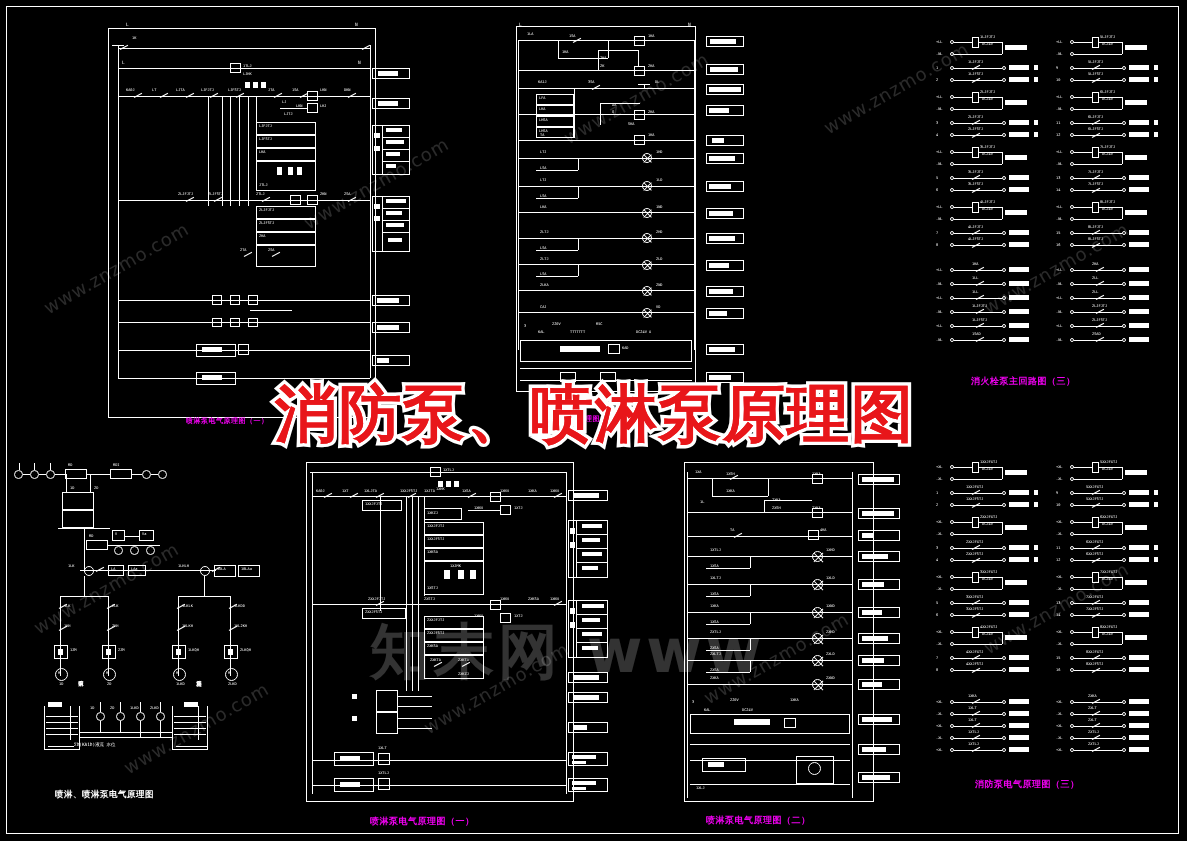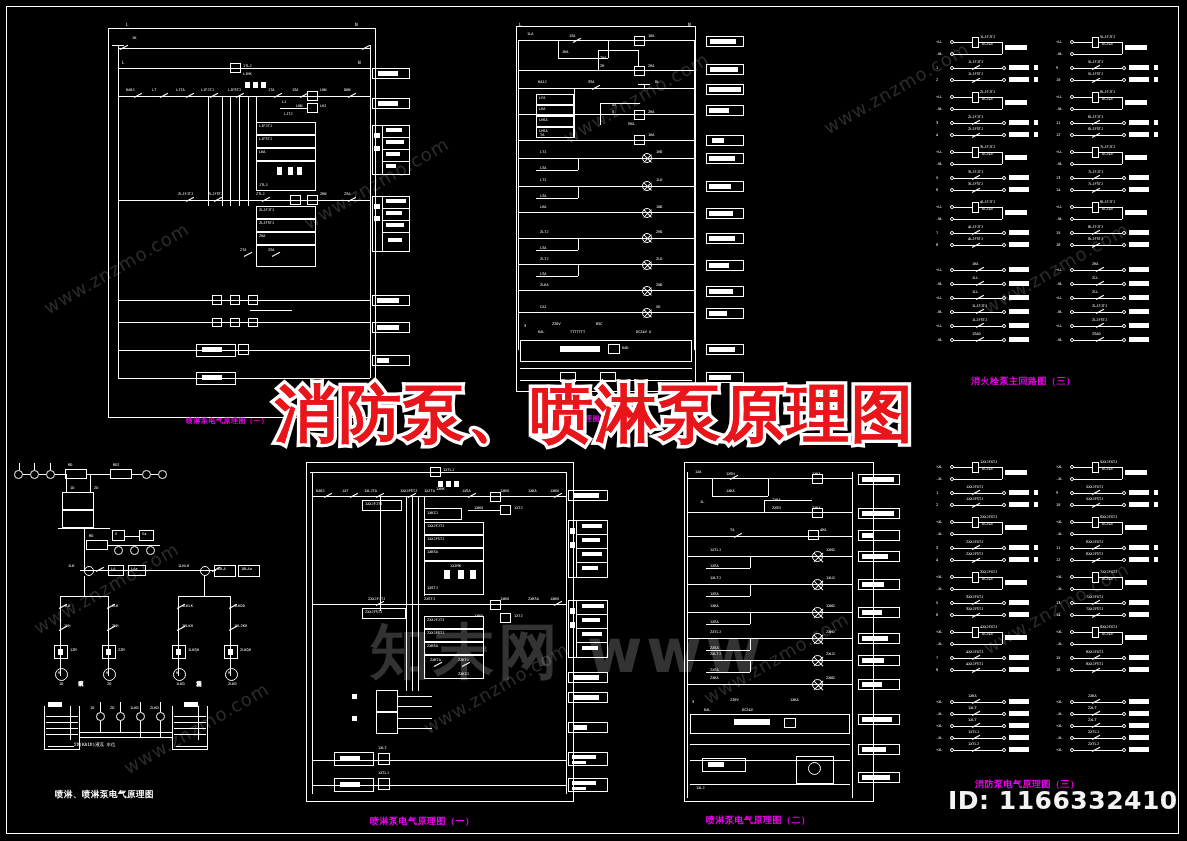--- a/index.html
+++ b/index.html
@@ -1406,15 +1406,14 @@
   <div class="cap" style="left:186px;top:416px;font-size:7px;">喷淋泵电气原理图（一）</div>
   <div class="cap" style="left:540px;top:414px;font-size:7px;">喷淋泵电气原理图（二）</div>
   <div class="cap" style="left:971px;top:375px;">消火栓泵主回路图（三）</div>
   <div class="cap" style="left:370px;top:815px;">喷淋泵电气原理图（一）</div>
   <div class="cap" style="left:706px;top:814px;">喷淋泵电气原理图（二）</div>
   <div class="cap" style="left:975px;top:778px;">消防泵电气原理图（三）</div>
 
   <div id="title">消防泵、喷淋泵原理图</div>
   <div id="title-fill">消防泵、喷淋泵原理图</div>
 
-  <div id="idtext">ID: 1166332410</div>
 
 </div>
 
 </body></html>

